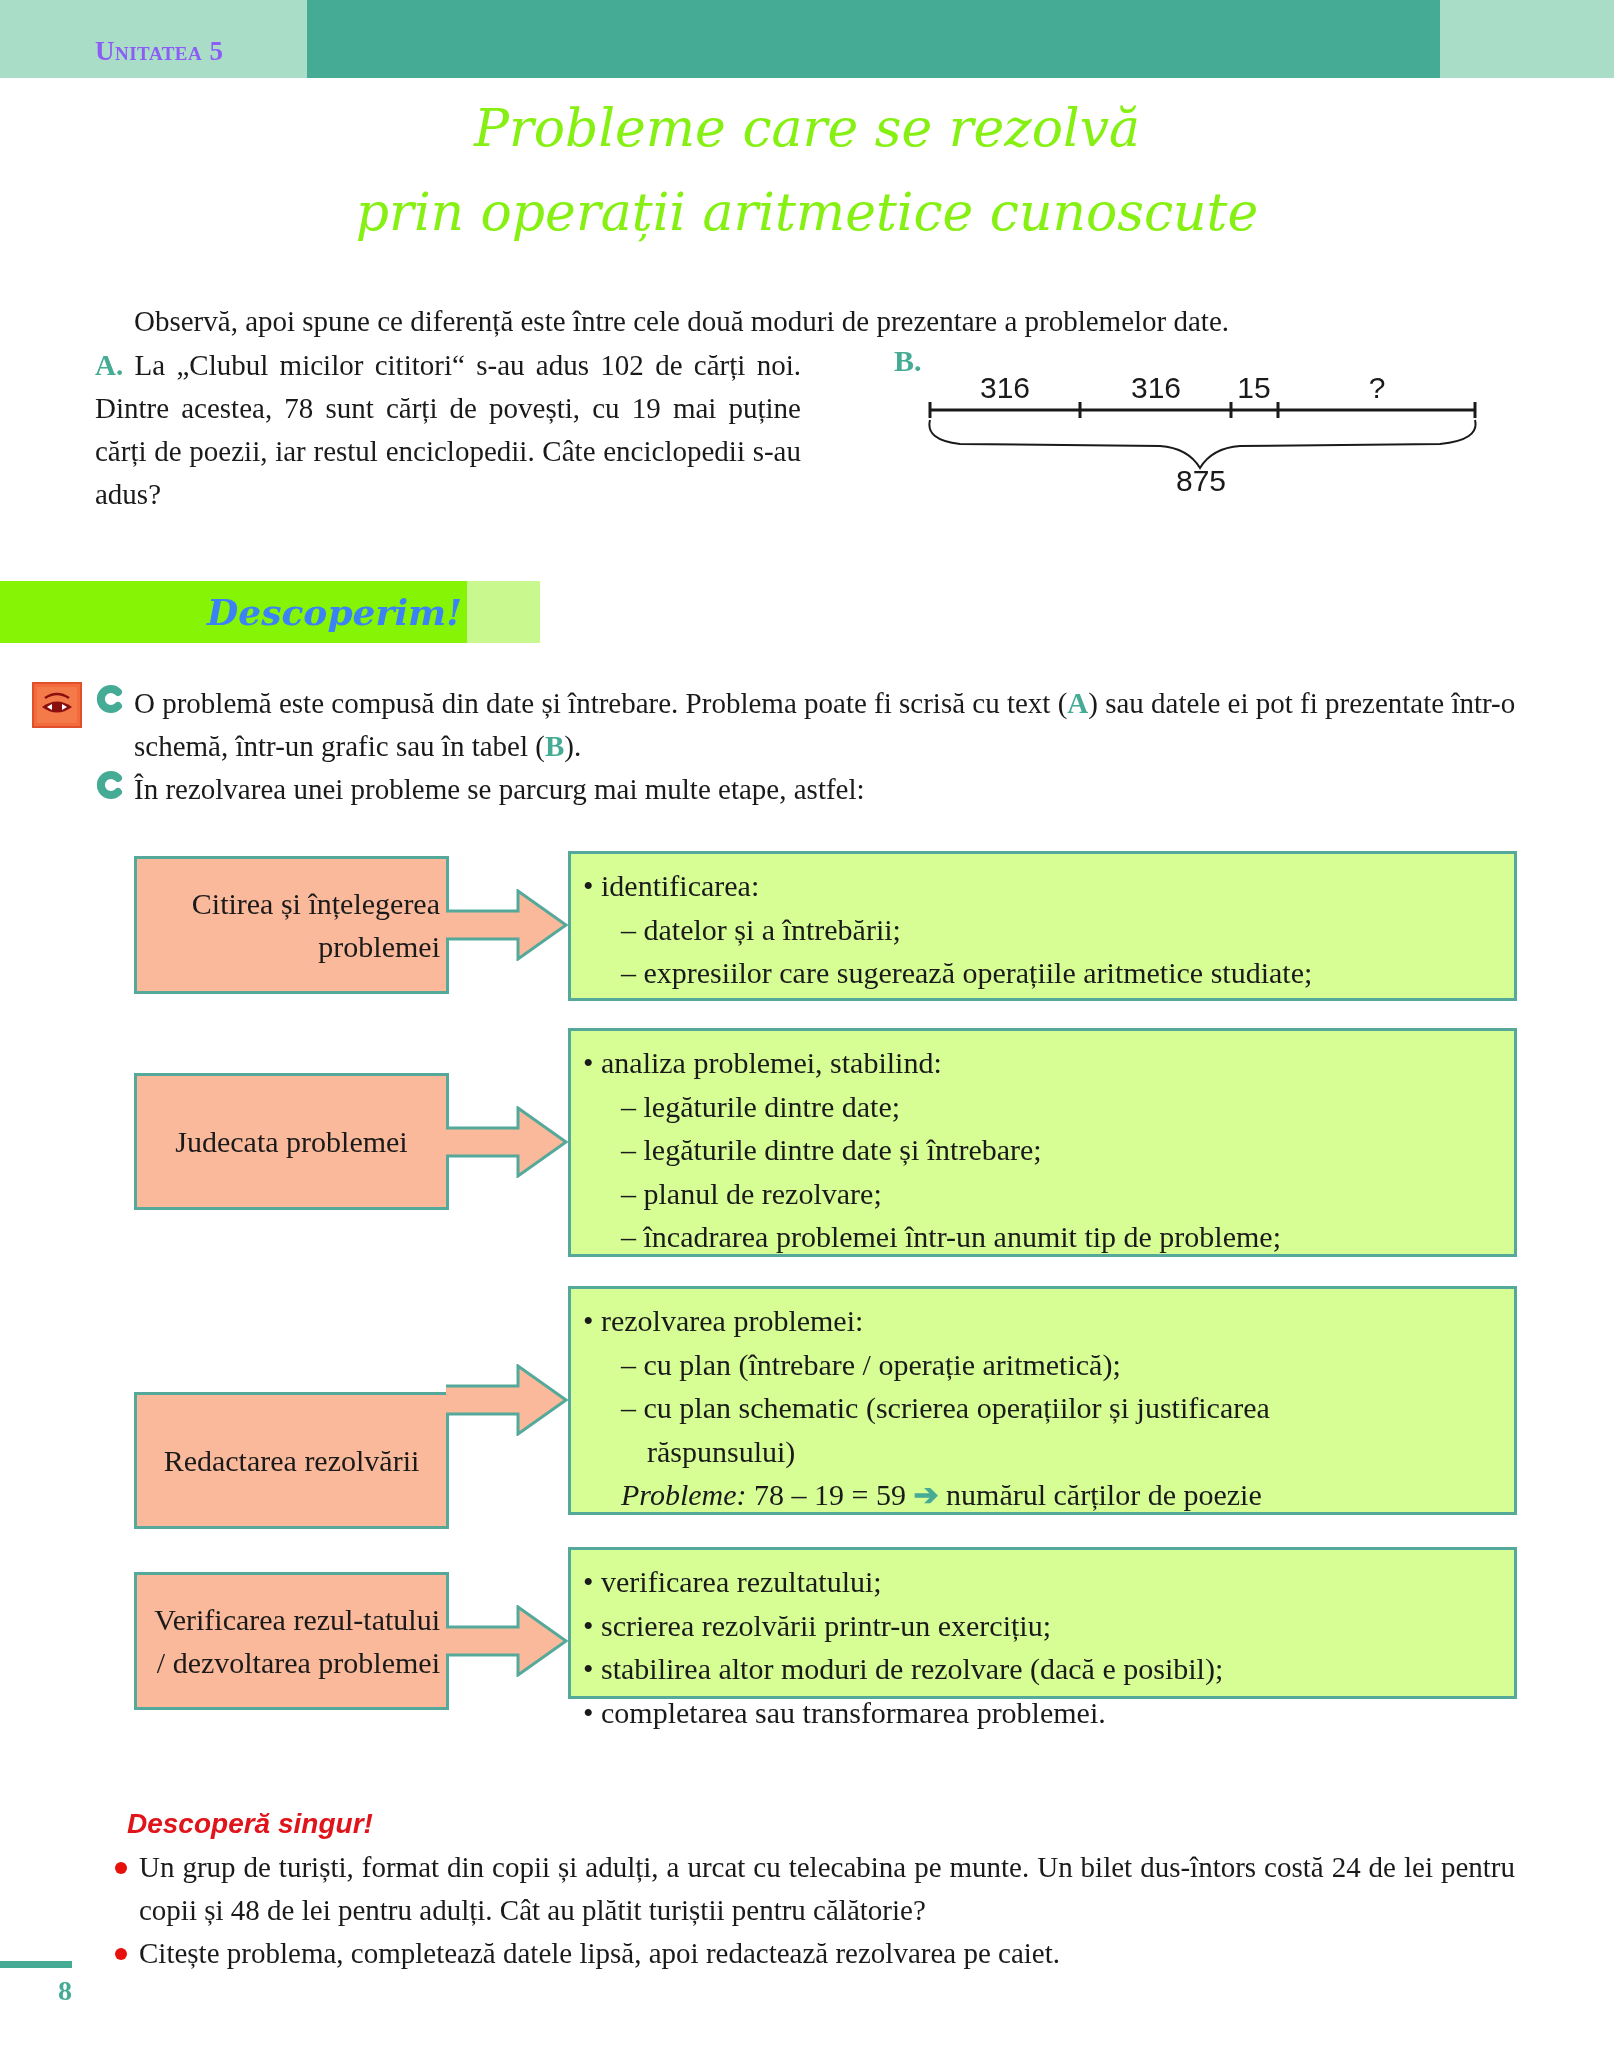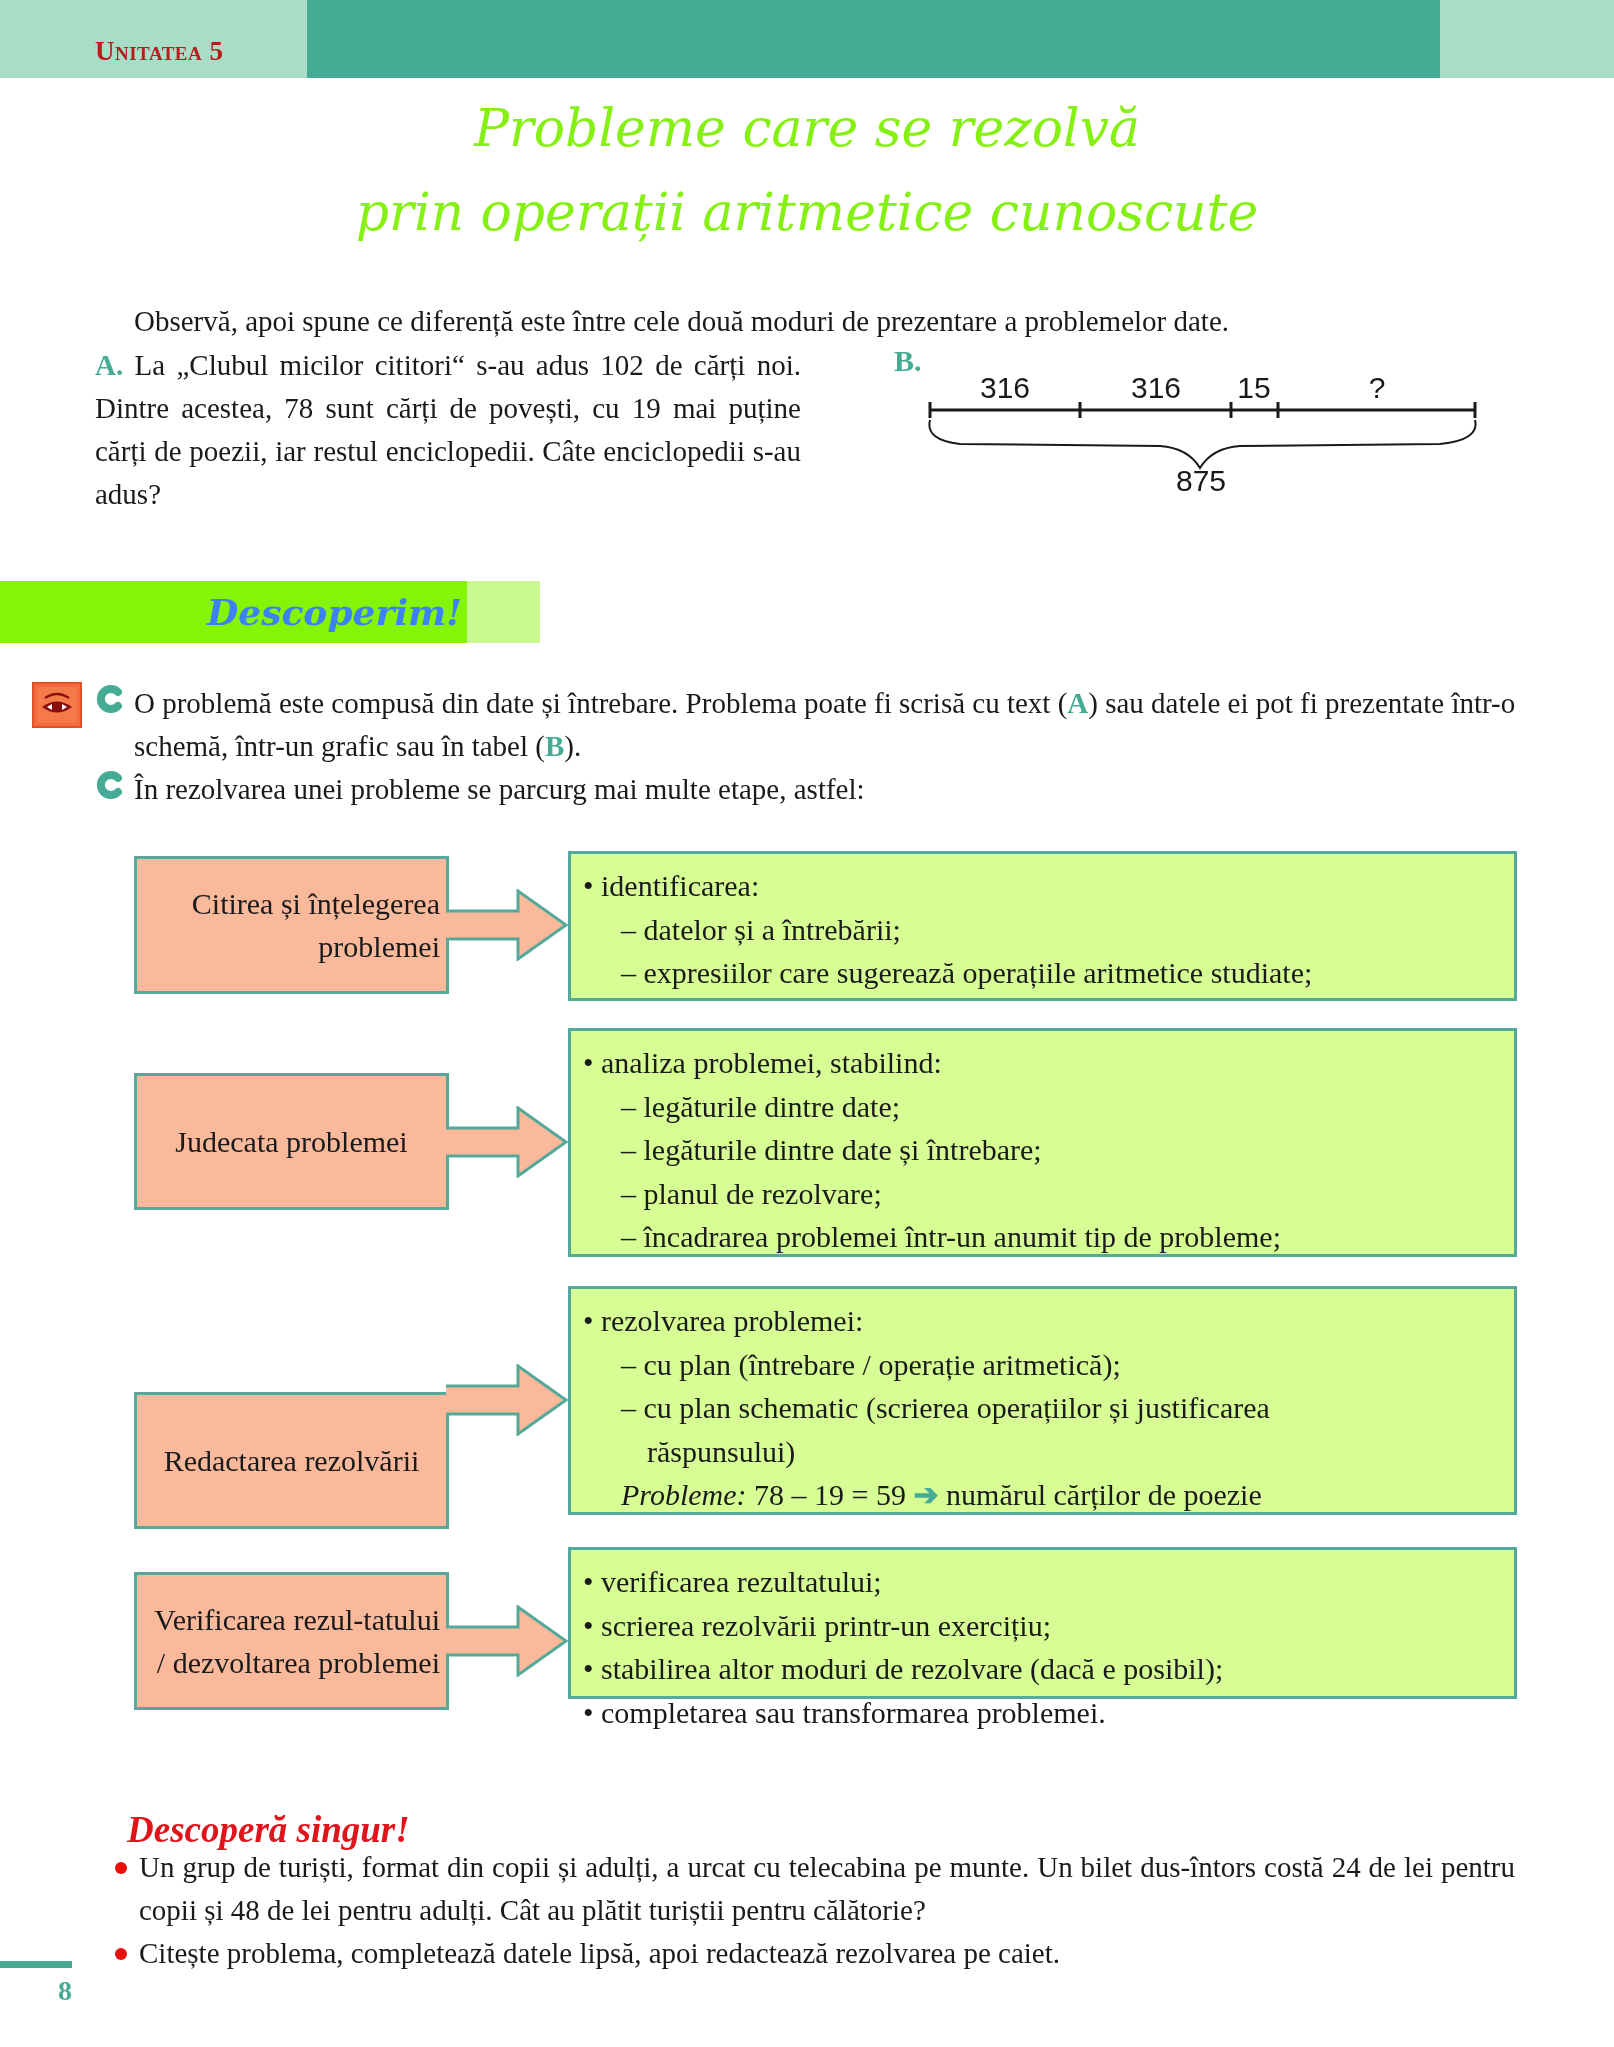--- a/index.html
+++ b/index.html
@@ -4,21 +4,21 @@
 <style>
   html, body { margin: 0; padding: 0; background: #ffffff; }
   body { width: 1614px; height: 2047px; position: relative; overflow: hidden;
          font-family: "DejaVu Serif", serif; color: #1a1a1a; }
   .abs { position: absolute; }
 
   
   .hdr-light { left: 0; top: 0; width: 1614px; height: 78px; background: #aaddc7; }
   .hdr-dark { left: 307px; top: 0; width: 1133px; height: 78px; background: #45ab94; }
   .unit-label { left: 95px; top: 36px; font-family: "Liberation Serif", serif; font-weight: bold;
-                font-size: 27px; color: #b91c1c; font-variant: small-caps; letter-spacing: 0.5px; }
+                font-size: 27px; color: #8b5cf6; font-variant: small-caps; letter-spacing: 0.5px; }
 
   
   .title { left: 0; width: 1614px; text-align: center; font-family: "DejaVu Serif", serif;
            font-style: italic; color: #86f013; font-size: 52px; line-height: 1; }
   .title.l1 { top: 102px; }
   .title.l2 { top: 186px; }
 
   .body-text { font-size: 29px; line-height: 43px; font-family: "Liberation Serif", serif; }
   .intro { left: 134px; top: 300px; }
   .prob-a { left: 95px; top: 344px; width: 706px; text-align: justify; }
@@ -46,22 +46,22 @@
   .arrow { left: 446px; width: 124px; height: 72px; }
   .detail-box { left: 568px; width: 949px; background: #d7fd95; border: 3px solid #55a99a; box-sizing: border-box;
                 font-family: "Liberation Serif", serif; font-size: 30px; line-height: 43.5px; padding: 10px 10px 0 12px; }
   .detail-box .sub { padding-left: 38px; }
   .detail-box .sub.cont { padding-left: 64px; }
   .detail-box .ex { padding-left: 38px; }
   .detail-box .ex i { font-style: italic; }
   .ex-arrow { color: #45ab94; font-weight: bold; }
 
   
-  .ds-title { left: 127px; top: 1808px; font-family: Liberation Serif, serif; font-style: italic; font-weight: bold;
-              font-size: 37px; color: #e0141b; }
+  .ds-title { left: 127px; top: 1808px; font-family: Liberation Sans, sans-serif; font-style: italic; font-weight: bold;
+              font-size: 28px; color: #e0141b; }
   .ds-list { left: 115px; top: 1846px; width: 1400px; }
   .ds-item { position: relative; padding-left: 24px; text-align: justify; }
   .ds-dot { position: absolute; left: 0; top: 16px; width: 12px; height: 12px; border-radius: 50%; background: #e8100b; }
 
   .foot-bar { left: 0; top: 1961px; width: 72px; height: 7px; background: #45ab94; }
   .page-num { left: 50px; top: 1975px; width: 22px; text-align: right; font-family: "Liberation Serif", serif;
               font-weight: bold; font-size: 28px; color: #45ab94; }
 </style>
 </head>
 <body>

